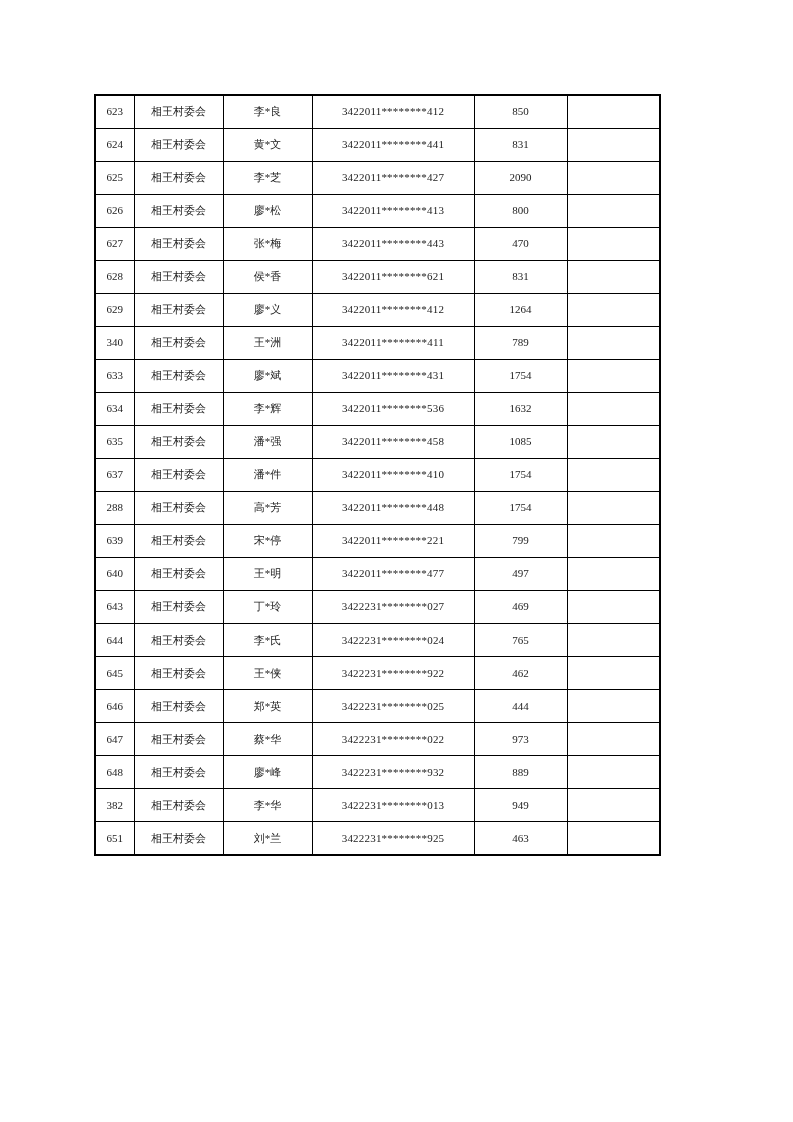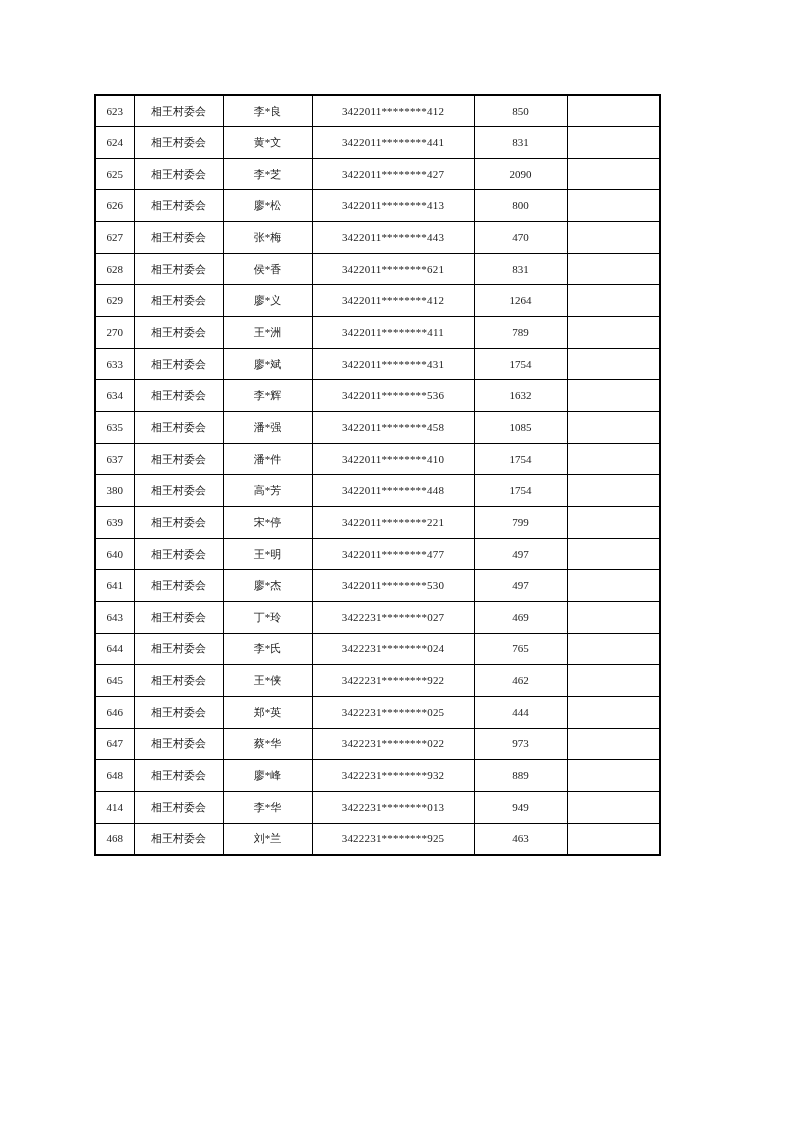--- a/index.html
+++ b/index.html
@@ -112,21 +112,21 @@
         </tr>
         <tr>
           <td class="c1">629</td>
           <td class="c2">相王村委会</td>
           <td class="c3">廖*义</td>
           <td class="c4">3422011********412</td>
           <td class="c5">1264</td>
           <td class="c6"></td>
         </tr>
         <tr>
-          <td class="c1">270</td>
+          <td class="c1">340</td>
           <td class="c2">相王村委会</td>
           <td class="c3">王*洲</td>
           <td class="c4">3422011********411</td>
           <td class="c5">789</td>
           <td class="c6"></td>
         </tr>
         <tr>
           <td class="c1">633</td>
           <td class="c2">相王村委会</td>
           <td class="c3">廖*斌</td>
@@ -152,21 +152,21 @@
         </tr>
         <tr>
           <td class="c1">637</td>
           <td class="c2">相王村委会</td>
           <td class="c3">潘*件</td>
           <td class="c4">3422011********410</td>
           <td class="c5">1754</td>
           <td class="c6"></td>
         </tr>
         <tr>
-          <td class="c1">380</td>
+          <td class="c1">288</td>
           <td class="c2">相王村委会</td>
           <td class="c3">高*芳</td>
           <td class="c4">3422011********448</td>
           <td class="c5">1754</td>
           <td class="c6"></td>
         </tr>
         <tr>
           <td class="c1">639</td>
           <td class="c2">相王村委会</td>
           <td class="c3">宋*停</td>
@@ -176,28 +176,20 @@
         </tr>
         <tr>
           <td class="c1">640</td>
           <td class="c2">相王村委会</td>
           <td class="c3">王*明</td>
           <td class="c4">3422011********477</td>
           <td class="c5">497</td>
           <td class="c6"></td>
         </tr>
         <tr>
-          <td class="c1">641</td>
-          <td class="c2">相王村委会</td>
-          <td class="c3">廖*杰</td>
-          <td class="c4">3422011********530</td>
-          <td class="c5">497</td>
-          <td class="c6"></td>
-        </tr>
-        <tr>
           <td class="c1">643</td>
           <td class="c2">相王村委会</td>
           <td class="c3">丁*玲</td>
           <td class="c4">3422231********027</td>
           <td class="c5">469</td>
           <td class="c6"></td>
         </tr>
         <tr>
           <td class="c1">644</td>
           <td class="c2">相王村委会</td>
@@ -232,29 +224,29 @@
         </tr>
         <tr>
           <td class="c1">648</td>
           <td class="c2">相王村委会</td>
           <td class="c3">廖*峰</td>
           <td class="c4">3422231********932</td>
           <td class="c5">889</td>
           <td class="c6"></td>
         </tr>
         <tr>
-          <td class="c1">414</td>
+          <td class="c1">382</td>
           <td class="c2">相王村委会</td>
           <td class="c3">李*华</td>
           <td class="c4">3422231********013</td>
           <td class="c5">949</td>
           <td class="c6"></td>
         </tr>
         <tr>
-          <td class="c1">468</td>
+          <td class="c1">651</td>
           <td class="c2">相王村委会</td>
           <td class="c3">刘*兰</td>
           <td class="c4">3422231********925</td>
           <td class="c5">463</td>
           <td class="c6"></td>
         </tr>
       </tbody>
   </table>
 </div>
 

